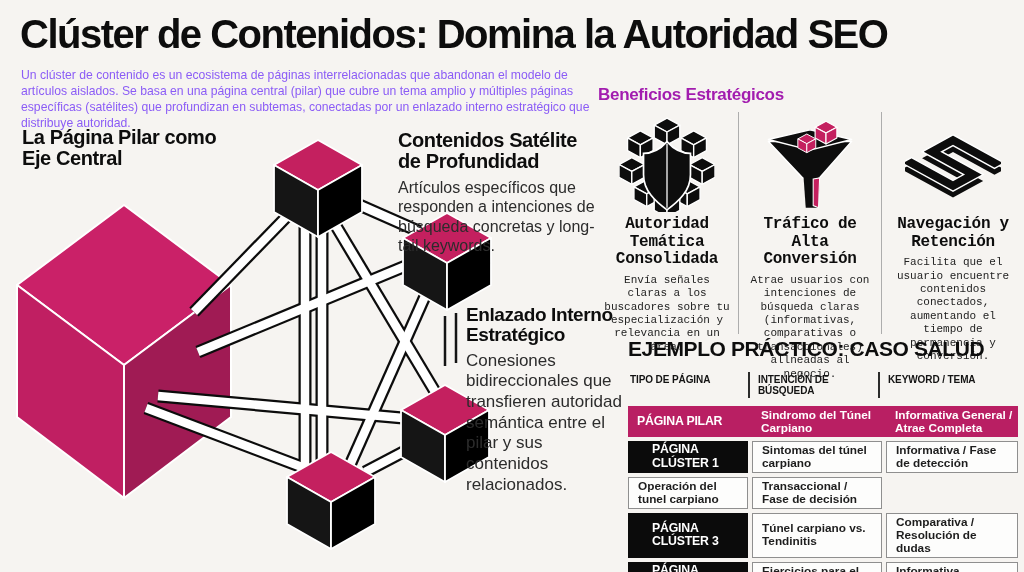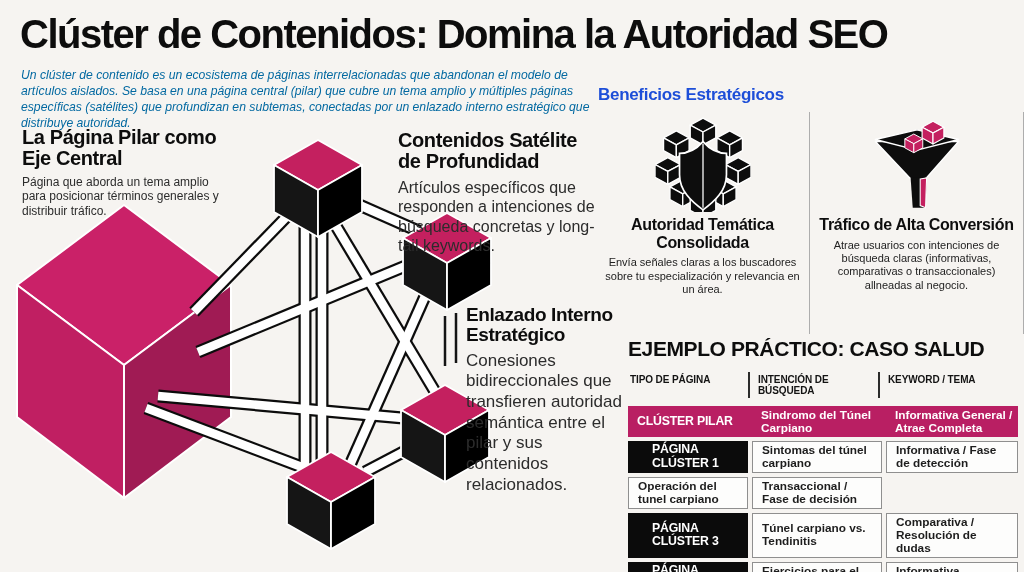--- a/index.html
+++ b/index.html
@@ -11,43 +11,43 @@
   }
   .abs{position:absolute;}
   
   #main-title{
     left:20px;top:12px;width:990px;
     font-size:40px;font-weight:bold;letter-spacing:-1.5px;color:#0d0d0d;
     white-space:nowrap;
   }
   #intro-text{
     left:21px;top:67px;width:596px;
-    font-size:12.2px;line-height:1.32;color:#0369a1;font-weight:500;font-style:italic;
+    font-size:12.2px;line-height:1.32;color:#8b5cf6;font-weight:500;
   }
   
   .diagram-label h3{margin:0;font-weight:bold;color:#0d0d0d;line-height:1.04;letter-spacing:-0.4px;}
   .diagram-label p{margin:6px 0 0 0;color:#2c2c2c;line-height:1.22;}
   #pillar-label{left:22px;top:127px;width:205px;z-index:5;}
   #pillar-label h3{font-size:20px;}
   #pillar-label p{font-size:12px;}
   #satellite-label{left:398px;top:130px;width:200px;z-index:5;}
   #satellite-label h3{font-size:20px;}
   #satellite-label p{font-size:16px;}
   #linking-label{left:466px;top:305px;width:162px;z-index:5;}
   #linking-label h3{font-size:19px;}
   #linking-label p{font-size:17px;}
   #cluster-diagram{left:0;top:0;z-index:1;}
   
   #benefits-heading{
-    left:598px;top:85px;font-size:17px;font-weight:bold;letter-spacing:-0.3px;color:#1d4ed8;
+    left:598px;top:85px;font-size:17px;font-weight:bold;letter-spacing:-0.3px;color:#a21caf;
   }
   #benefits-row{
     left:596px;top:112px;width:428px;height:222px;display:flex;
   }
-  .benefit-col{flex:1;padding:2px 8px 0 8px;text-align:center;}
+  .benefit-col{flex:1;padding:2px 8px 0 8px;text-align:center;font-family:Liberation Mono, monospace;}
   .benefit-col.b1,.benefit-col.b2{border-right:1px solid #adadad;}
   .benefit-icon{display:block;margin:2px auto 4px auto;}
   .benefit-title{font-size:16px;font-weight:bold;line-height:1.1;letter-spacing:-0.3px;color:#0d0d0d;}
   .benefit-desc{margin-top:5px;font-size:11px;line-height:1.22;color:#222;}
   
   #table-heading{
     left:628px;top:337px;font-size:21px;font-weight:bold;letter-spacing:-0.4px;color:#0d0d0d;
     white-space:nowrap;
   }
   #example-table{left:628px;top:372px;width:390px;}
@@ -126,21 +126,20 @@
   </g>
 
   <use href="#sat-cube" x="318" y="140"></use>
   <use href="#sat-cube" x="447" y="213"></use>
   <use href="#sat-cube" x="445" y="385"></use>
   <use href="#sat-cube" x="331" y="452"></use>
 </svg>
 
 <div class="abs diagram-label" id="pillar-label">
   <h3>La Página Pilar como Eje Central</h3>
-  <p>Página que aborda un tema amplio para posicionar términos generales y distribuir tráfico.</p>
 </div>
 <div class="abs diagram-label" id="satellite-label">
   <h3>Contenidos Satélite de Profundidad</h3>
   <p>Artículos específicos que responden a intenciones de búsqueda concretas y long-tail keywords.</p>
 </div>
 <div class="abs diagram-label" id="linking-label">
   <h3>Enlazado Interno Estratégico</h3>
   <p>Conesiones bidireccionales que transfieren autoridad semántica entre el pilar y sus contenidos relacionados.</p>
 </div>
 
@@ -178,33 +177,45 @@
       <polygon points="6,22 45,13 84,22 45,32" fill="#0d0d0d" stroke="#fff" stroke-width="1.4" stroke-linejoin="round"></polygon>
       <polygon points="39,58 54,58 53,86 41,86" fill="#0d0d0d"></polygon>
       <polygon points="48,59 54,58 53,86 48,84" fill="#c4205f" stroke="#fff" stroke-width="1"></polygon>
       <use href="#mc" fill="#c4205f" transform="translate(60,16) scale(0.85)"></use>
       <use href="#mc" fill="#c4205f" transform="translate(42,26) scale(0.7)"></use>
     </svg>
     <div class="benefit-title">Tráfico de Alta Conversión</div>
     <div class="benefit-desc">Atrae usuarios con intenciones de búsqueda claras (informativas, comparativas o transaccionales) allneadas al negocio.</div>
   </div>
 
+  <div class="benefit-col b3">
+    <svg class="benefit-icon" width="96" height="96" viewBox="0 0 90 90">
+      <g transform="translate(45,50) scale(1,0.55) rotate(45)">
+        <path d="M-34,-34 H34 V-21 H-21 V-6 H34 V34 H-34 V21 H21 V7 H-34 Z" fill="#0d0d0d"></path>
+      </g>
+      <g transform="translate(45,44) scale(1,0.55) rotate(45)">
+        <path d="M-34,-34 H34 V-21 H-21 V-6 H34 V34 H-34 V21 H21 V7 H-34 Z" fill="#0d0d0d" stroke="#fff" stroke-width="2" stroke-linejoin="miter"></path>
+      </g>
+    </svg>
+    <div class="benefit-title">Navegación y Retención</div>
+    <div class="benefit-desc">Facilita que el usuario encuentre contenidos conectados, aumentando el tiempo de permanencia y conversión.</div>
+  </div>
 </div>
 
 <div class="abs" id="table-heading">EJEMPLO PRÁCTICO: CASO SALUD</div>
 
 <div class="abs" id="example-table">
   <div class="t-header">
     <div class="hc">TIPO DE PÁGINA</div>
     <div class="hc sep">INTENCIÓN DE BÚSQUEDA</div>
     <div class="hc sep">KEYWORD / TEMA</div>
   </div>
 
   <div class="t-row pillar">
-    <div class="cell type-cell">CLÚSTER PILAR</div>
+    <div class="cell type-cell">PÁGINA PILAR</div>
     <div class="cell val-cell">Sindromo del Túnel Carpiano</div>
     <div class="cell val-cell">Informativa General / Atrae Completa</div>
   </div>
   <div class="t-row cluster">
     <div class="cell type-cell">PÁGINA CLÚSTER 1</div>
     <div class="cell val-cell">Sintomas del túnel carpiano</div>
     <div class="cell val-cell">Informativa / Fase de detección</div>
   </div>
   <div class="t-row cluster">
     <div class="cell val-cell">Operación del tunel carpiano</div>

